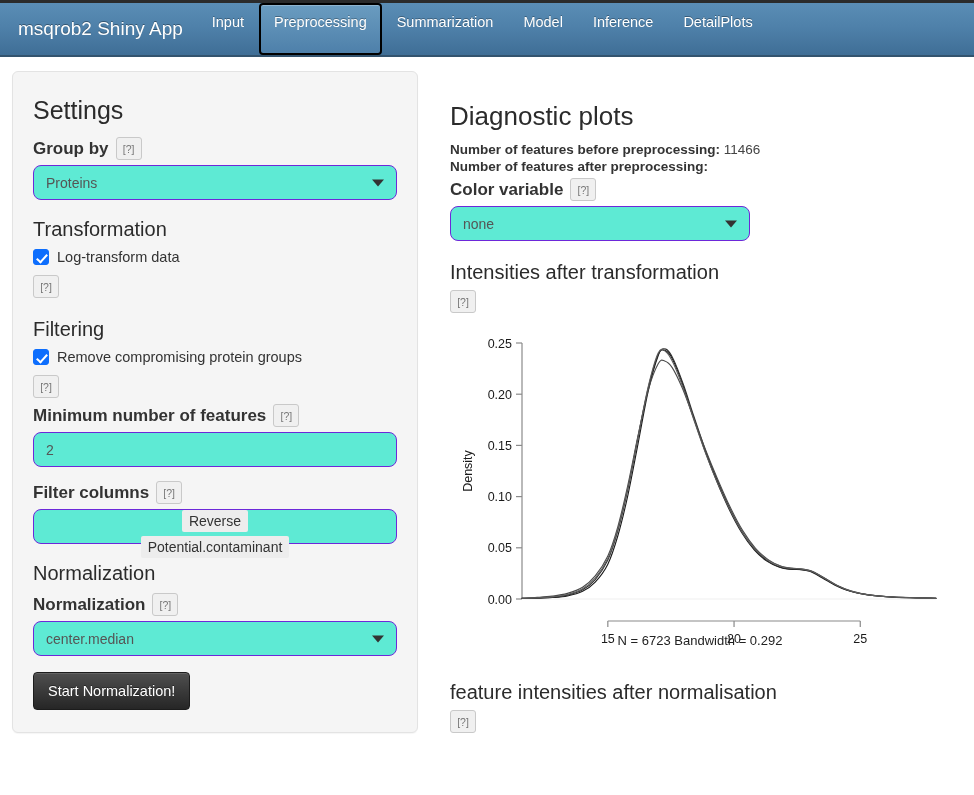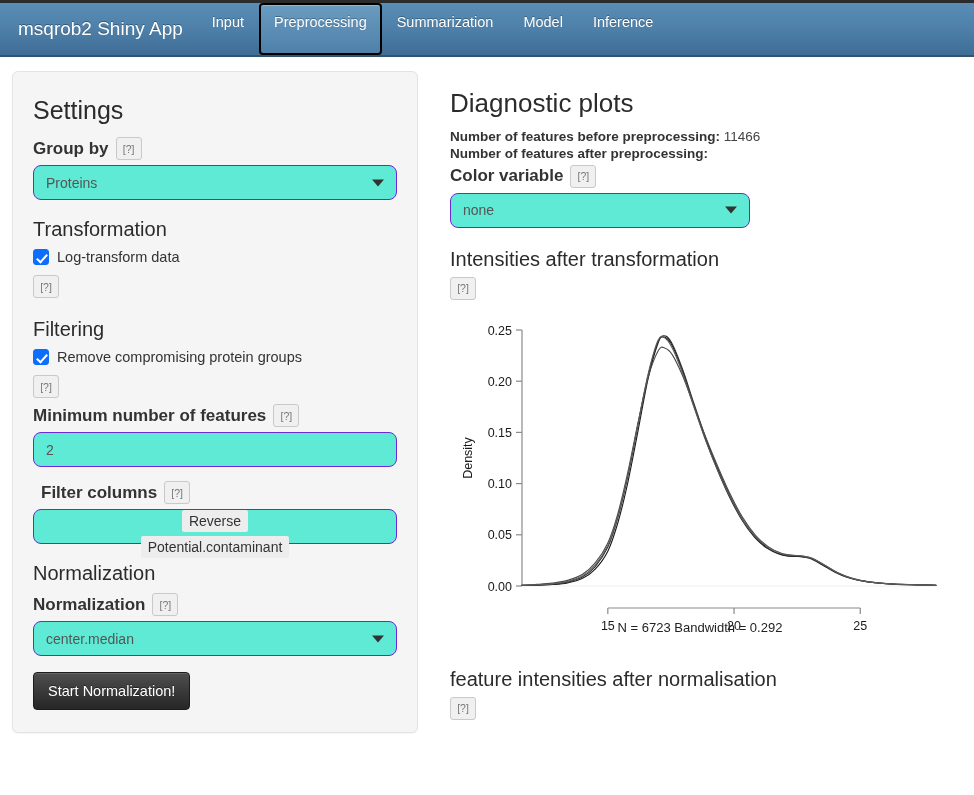--- a/index.html
+++ b/index.html
@@ -41,21 +41,21 @@
   }
   .nav-item.active {
     background: linear-gradient(to bottom, #6a9cc0 0%, #4e80aa 100%);
     border: 2px solid #000000;
     box-shadow: inset 0 1px 0 rgba(255,255,255,.25);
   }
 
   
   .page {
     display: flex;
-    align-items: center;
+    align-items: flex-end;
     padding: 14px 12px 0 12px;
   }
 
   
   .sidebar {
     width: 406px;
     background: #f5f5f5;
     border: 1px solid #e3e3e3;
     border-radius: 6px;
     padding: 18px 20px 22px 20px;
@@ -158,20 +158,21 @@
 <body>
 
 <div class="navbar">
   <div class="brand">msqrob2 Shiny App</div>
   <div class="nav-items">
     <div class="nav-item">Input</div>
     <div class="nav-item active">Preprocessing</div>
     <div class="nav-item">Summarization</div>
     <div class="nav-item">Model</div>
     <div class="nav-item">Inference</div>
+    <div class="nav-item">DetailPlots</div>
   </div>
 </div>
 
 <div class="page">
 
   <div class="sidebar">
 
     <div class="h-settings">Settings</div>
 
     <div class="lblrow">
@@ -198,21 +199,21 @@
     <span class="helpbtn block">[?]</span>
 
     <div class="lblrow">
       <span class="lbl">Minimum number of features</span>
       <span class="helpbtn">[?]</span>
     </div>
     <div class="textinput">
       <span>2</span>
     </div>
 
-    <div class="lblrow" style="margin-top:14px;margin-left:8px;">
+    <div class="lblrow" style="margin-top:14px;">
       <span class="lbl">Filter columns</span>
       <span class="helpbtn">[?]</span>
     </div>
     <div class="tagsinput">
       <span class="tag">Reverse</span>
       <span class="tag">Potential.contaminant</span>
     </div>
 
     <div class="h-sub">Normalization</div>
     <div class="lblrow">

